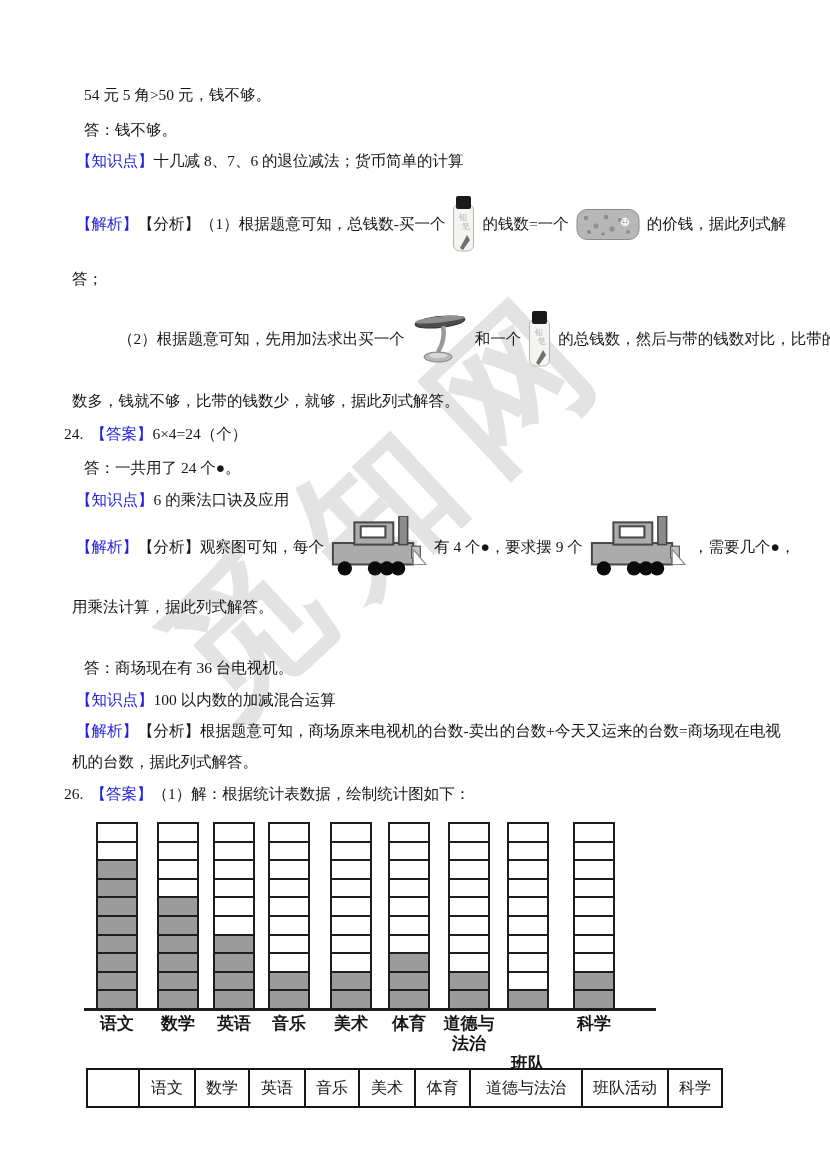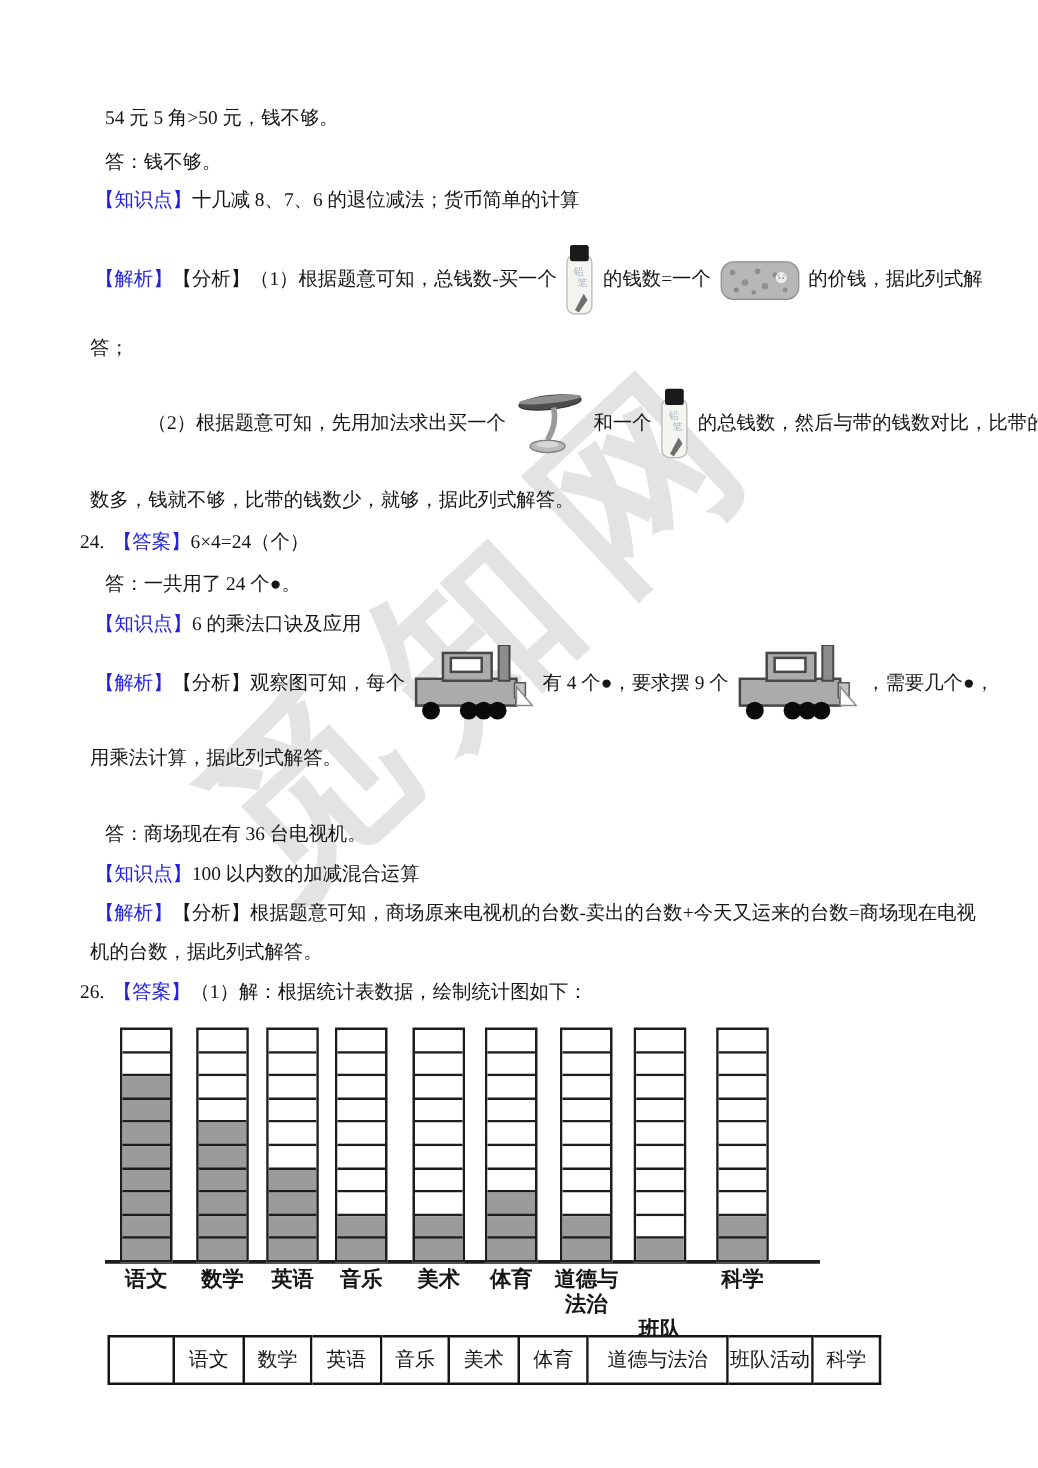--- a/index.html
+++ b/index.html
@@ -324,17 +324,17 @@
 
   <div id="subject-table">
       <div class="tcell" style="width: 54px;"></div>
       <div class="tcell" style="width: 56px;">语文</div>
       <div class="tcell" style="width: 54px;">数学</div>
       <div class="tcell" style="width: 56px;">英语</div>
       <div class="tcell" style="width: 54px;">音乐</div>
       <div class="tcell" style="width: 56px;">美术</div>
       <div class="tcell" style="width: 55px;">体育</div>
       <div class="tcell" style="width: 112px;">道德与法治</div>
-      <div class="tcell" style="width: 68px;">班队活动</div>
+      <div class="tcell" style="width: 86px;">班队活动</div>
       <div class="tcell" style="width: 54px;">科学</div>
     </div>
 
 </div>
 
 </body></html>

